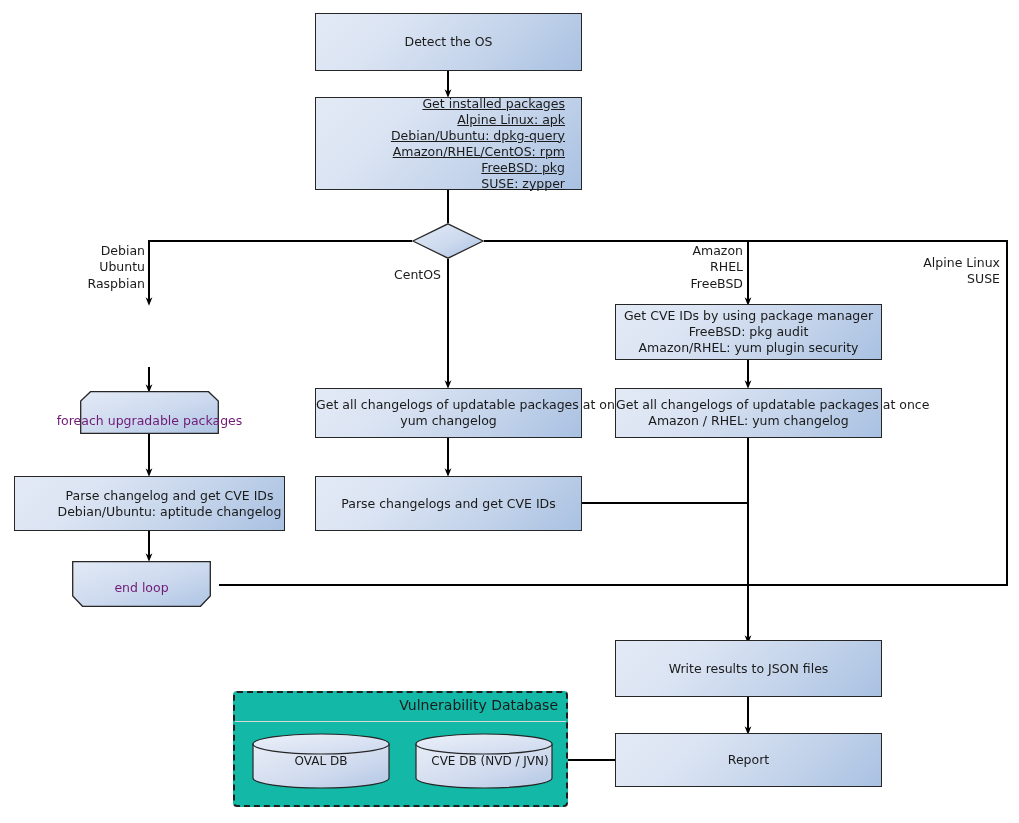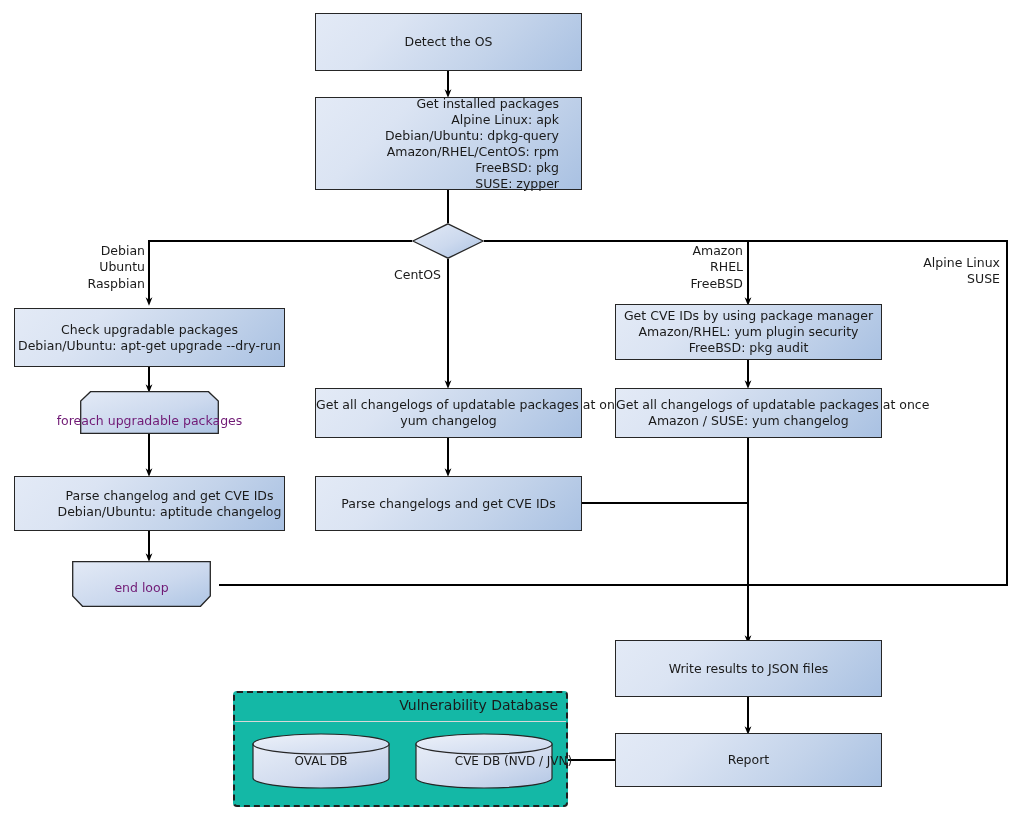--- a/index.html
+++ b/index.html
@@ -38,21 +38,21 @@
     color: #1a1a1a;
     line-height: 1.28;
     white-space: nowrap;
   }
   .node .txt {
     display: block;
     width: 100%;
   }
   .node .line { display: block; }
   
-  .align-right .txt { text-align: right; padding-right: 22px; }
+  .align-right .txt { text-align: right; padding-right: 16px; text-decoration: underline; }
   .align-center .txt { text-align: center; }
 
   
   .overflow { overflow: visible; }
   .overflow .txt { position: relative; }
 
   
   .diamond {
     position: absolute;
     width: 72px;
@@ -219,26 +219,20 @@
     <div>Amazon</div>
     <div>RHEL</div>
     <div>FreeBSD</div>
   </div>
 
   <div class="edge-label right-al fs13" style="left:880px; top:255px; width:120px;">
     <div>Alpine Linux</div>
     <div>SUSE</div>
   </div>
 
-  <div class="node align-center fs13" style="left:14px; top:308px; width:271px; height:59px;">
-    <span class="txt">
-      <span class="line">Check upgradable packages</span>
-      <span class="line">Debian/Ubuntu: apt-get upgrade --dry-run</span>
-    </span>
-  </div>
 
   <div class="shape-poly fs13" style="left:80px; top:391px; width:139px; height:43px;">
     <svg width="139" height="43" viewBox="0 0 139 43">
       <defs>
         <linearGradient id="gforeach" x1="0" y1="0" x2="1" y2="1">
           <stop offset="0%" stop-color="#e3eaf6"></stop>
           <stop offset="55%" stop-color="#ccd9ee"></stop>
           <stop offset="100%" stop-color="#aec5e4"></stop>
         </linearGradient>
       </defs>
@@ -286,29 +280,29 @@
 
   <div class="node align-center fs13" style="left:315px; top:476px; width:267px; height:55px;">
     <span class="txt">
       <span class="line">Parse changelogs and get CVE IDs</span>
     </span>
   </div>
 
   <div class="node align-center fs13" style="left:615px; top:304px; width:267px; height:56px;">
     <span class="txt">
       <span class="line">Get CVE IDs by using package manager</span>
+      <span class="line">FreeBSD: pkg audit</span>
       <span class="line">Amazon/RHEL: yum plugin security</span>
-      <span class="line">FreeBSD: pkg audit</span>
     </span>
   </div>
 
   <div class="node align-center fs13 overflow" style="left:615px; top:388px; width:267px; height:50px;">
     <span class="txt">
       <span class="line">Get all changelogs of updatable packages at once</span>
-      <span class="line">Amazon / SUSE: yum changelog</span>
+      <span class="line">Amazon / RHEL: yum changelog</span>
     </span>
   </div>
 
   <div class="node align-center fs13" style="left:615px; top:640px; width:267px; height:57px;">
     <span class="txt">
       <span class="line">Write results to JSON files</span>
     </span>
   </div>
 
   <div class="node align-center fs13" style="left:615px; top:733px; width:267px; height:54px;">
@@ -333,21 +327,21 @@
             <stop offset="0%" stop-color="#edf1f9"></stop>
             <stop offset="100%" stop-color="#cbd8ee"></stop>
           </linearGradient>
         </defs>
         <path d="M1,11 L1,45 A68,10 0 0 0 137,45 L137,11 Z" fill="url(#gcyl1)" stroke="#262626" stroke-width="1.2"></path>
         <ellipse cx="69" cy="11" rx="68" ry="10" fill="url(#gcyltop1)" stroke="#262626" stroke-width="1.2"></ellipse>
       </svg>
       <span class="cyl-label">OVAL DB</span>
     </div>
 
-    <div class="cylinder fs12" style="left:180px; top:40px; width:150px; height:56px;padding-left:47px;">
+    <div class="cylinder fs12" style="left:180px; top:40px; width:150px; height:56px;">
       <svg width="138" height="56" viewBox="0 0 138 56">
         <defs>
           <linearGradient id="gcyl2" x1="0" y1="0" x2="1" y2="1">
             <stop offset="0%" stop-color="#e7edf7"></stop>
             <stop offset="55%" stop-color="#d2dcef"></stop>
             <stop offset="100%" stop-color="#b3c7e5"></stop>
           </linearGradient>
           <linearGradient id="gcyltop2" x1="0" y1="0" x2="1" y2="1">
             <stop offset="0%" stop-color="#edf1f9"></stop>
             <stop offset="100%" stop-color="#cbd8ee"></stop>

